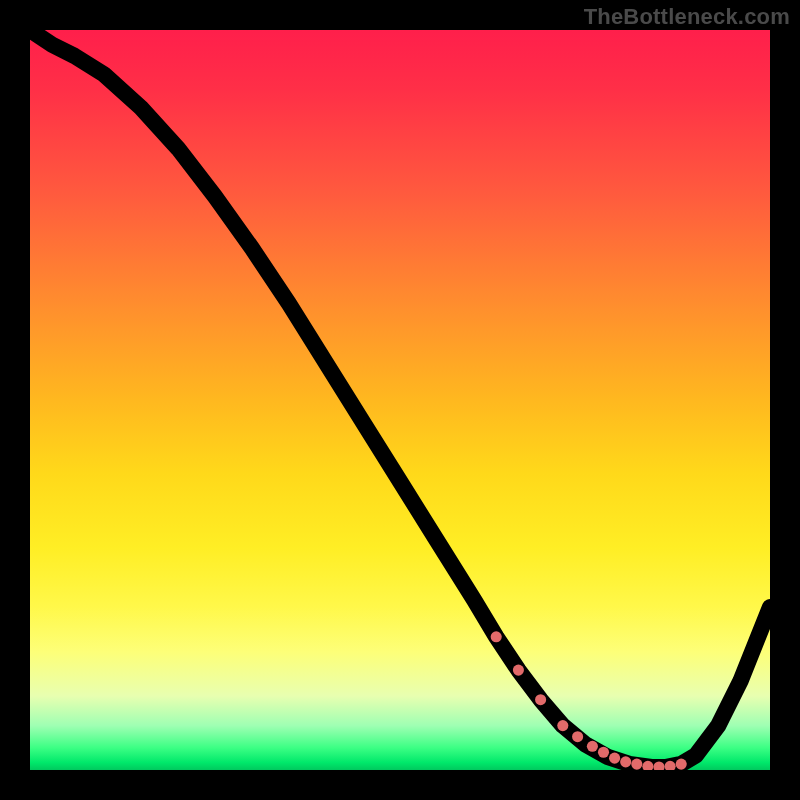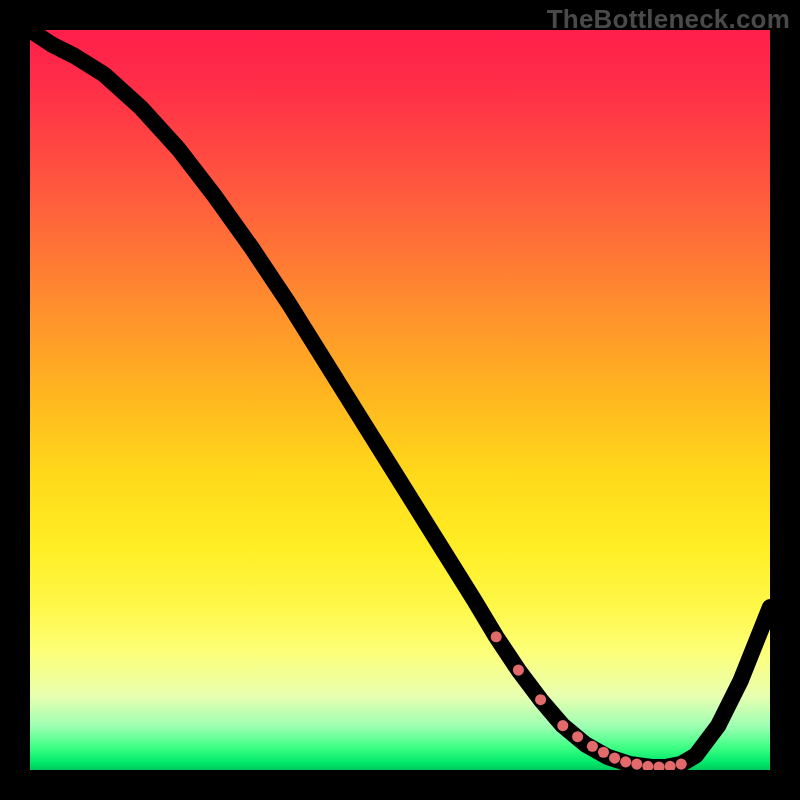--- a/index.html
+++ b/index.html
@@ -14,21 +14,21 @@
   .frame {
     position: relative;
     width: 800px;
     height: 800px;
     background: #000;
   }
   .watermark {
     position: absolute;
     top: 4px;
     right: 10px;
-    font-size: 26px;
+    font-size: 22px;
     font-weight: 600;
     color: #4a4a4a;
     letter-spacing: 0.2px;
     z-index: 10;
   }
   .plot-area {
     position: absolute;
     left: 30px;
     top: 30px;
     width: 740px;

